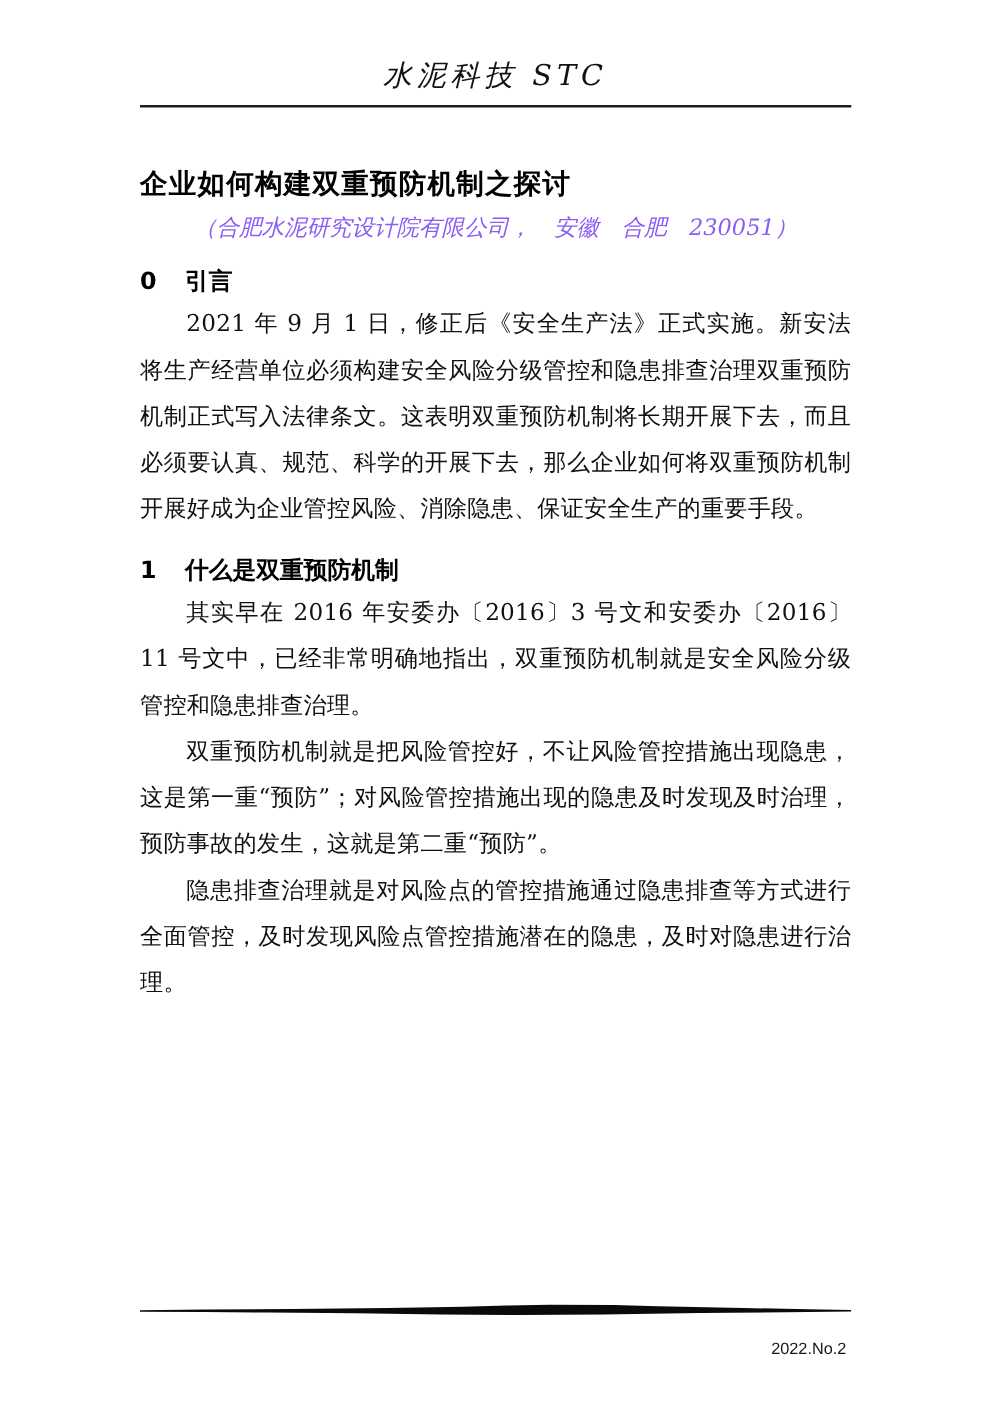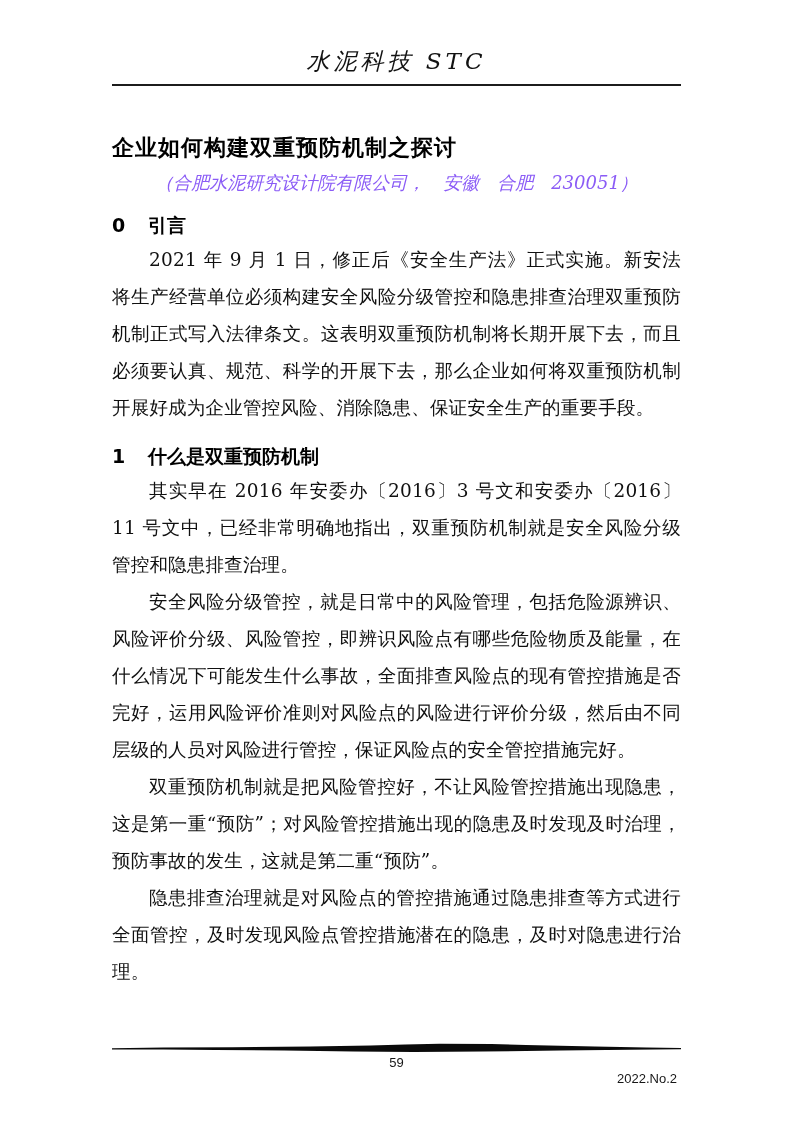--- a/index.html
+++ b/index.html
@@ -125,31 +125,29 @@
     </h2>
     <p class="body-para">2021 年 9 月 1 日，修正后《安全生产法》正式实施。新安法将生产经营单位必须构建安全风险分级管控和隐患排查治理双重预防机制正式写入法律条文。这表明双重预防机制将长期开展下去，而且必须要认真、规范、科学的开展下去，那么企业如何将双重预防机制开展好成为企业管控风险、消除隐患、保证安全生产的重要手段。</p>
   </div>
 
   <div class="section">
     <h2 class="sec-heading">
       <span class="sec-num">1</span>
       <span class="sec-title">什么是双重预防机制</span>
     </h2>
     <p class="body-para">其实早在 2016 年安委办〔2016〕3 号文和安委办〔2016〕11 号文中，已经非常明确地指出，双重预防机制就是安全风险分级管控和隐患排查治理。</p>
-    <p class="body-para">安全风险分级管控，就是日常中的风险管理，包括危险源辨识、风险评价分级、风险管控，即辨识风险点有哪些危险物质及能量，在什么情况下可能发生什么事故，全面排查风险点的现有管控措施是否完好，运用风险评价准则对风险点的风险进行评价分级，然后由不同层级的人员对风险进行管控，保证风险点的安全管控措施完好。</p>
     <p class="body-para">双重预防机制就是把风险管控好，不让风险管控措施出现隐患，这是第一重“预防”；对风险管控措施出现的隐患及时发现及时治理，预防事故的发生，这就是第二重“预防”。</p>
     <p class="body-para">隐患排查治理就是对风险点的管控措施通过隐患排查等方式进行全面管控，及时发现风险点管控措施潜在的隐患，及时对隐患进行治理。</p>
   </div>
 
   <div class="page-footer">
     <svg class="footer-rule-svg" viewBox="0 0 660 11" preserveAspectRatio="none" aria-hidden="true">
       <polygon fill="#0a0a0a" points="
         0,5.2 60,4.6 140,4.2 230,3.4 300,2.4 340,1.4 380,0.8 440,1.0 480,2.0
         560,3.4 620,4.4 660,5.0
         660,6.2 600,6.8 520,7.4 430,8.6 350,9.0 280,8.6 200,7.6 120,7.0 60,6.6 0,6.4"></polygon>
     </svg>
     <div class="footer-meta">
-      <span class="page-number">59</span>
       <span class="issue-label">2022.No.2</span>
     </div>
   </div>
 
 </div>
 
 </body></html>

